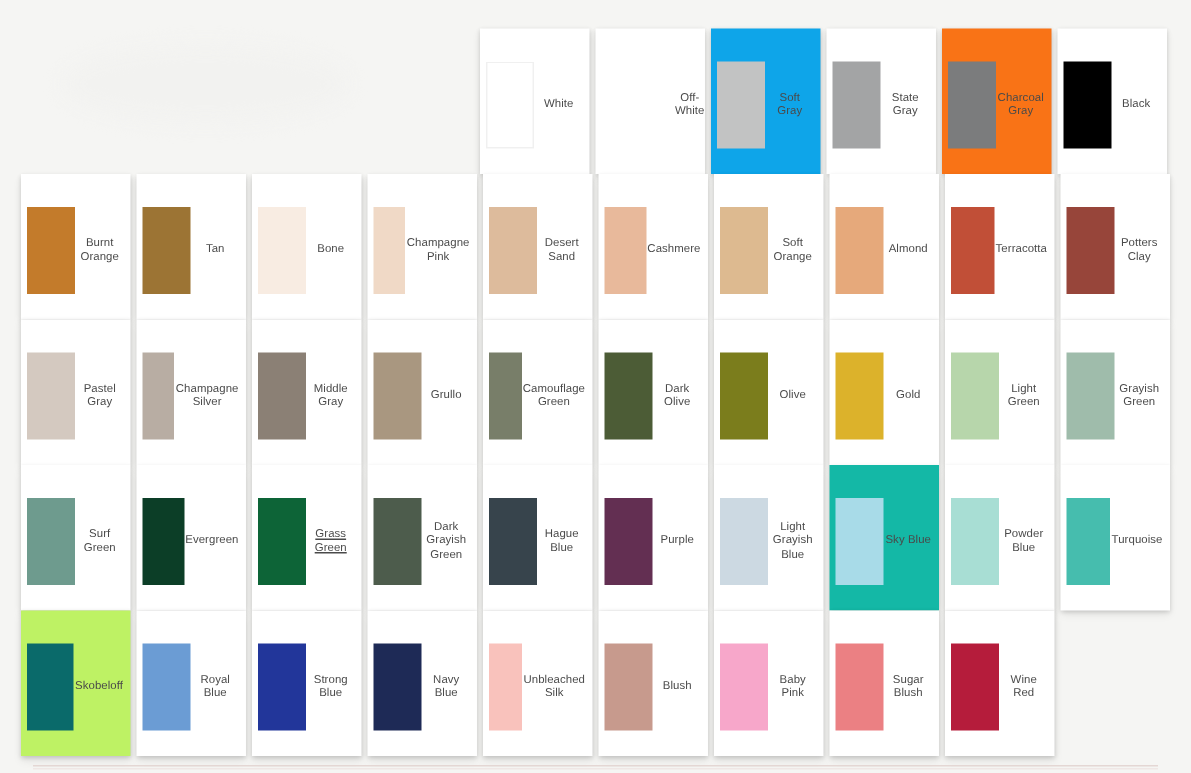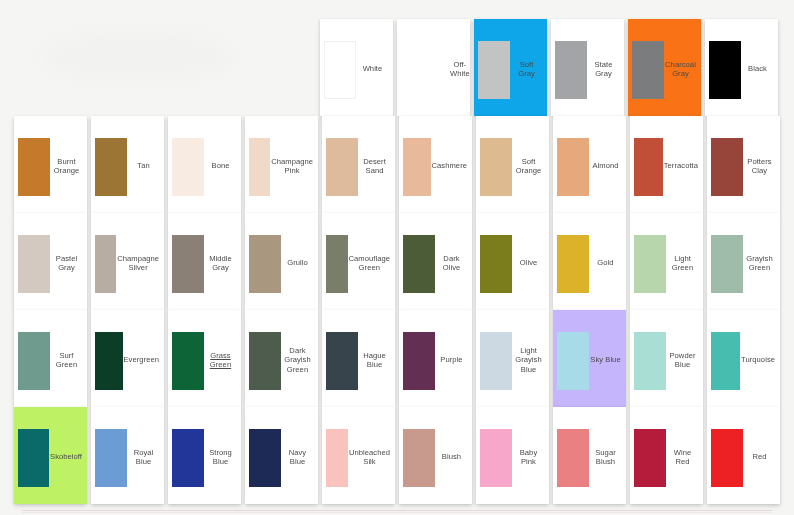--- a/index.html
+++ b/index.html
@@ -329,21 +329,21 @@
             <div class="label" style="color: rgb(74, 74, 74);">Purple</div>
           </div>
         </div>
         <div class="cell">
           <div class="card" style="background: rgb(255, 255, 255);">
             <div class="chip" style="background-color: rgb(204, 217, 226);"></div>
             <div class="label two-line" style="color: rgb(74, 74, 74);">Light Grayish Blue</div>
           </div>
         </div>
         <div class="cell">
-          <div class="card" style="background: #c4b5fd;">
+          <div class="card" style="background: #14b8a6;">
             <div class="chip" style="background-color: rgb(168, 219, 232);"></div>
             <div class="label" style="color: rgb(74, 74, 74);">Sky Blue</div>
           </div>
         </div>
         <div class="cell">
           <div class="card" style="background: rgb(255, 255, 255);">
             <div class="chip" style="background-color: rgb(168, 222, 212);"></div>
             <div class="label" style="color: rgb(74, 74, 74);">Powder Blue</div>
           </div>
         </div>
@@ -402,24 +402,18 @@
             <div class="chip" style="background-color: rgb(235, 128, 131);"></div>
             <div class="label" style="color: rgb(74, 74, 74);">Sugar Blush</div>
           </div>
         </div>
         <div class="cell">
           <div class="card" style="background: rgb(255, 255, 255);">
             <div class="chip" style="background-color: rgb(181, 28, 59);"></div>
             <div class="label" style="color: rgb(74, 74, 74);">Wine Red</div>
           </div>
         </div>
-        <div class="cell">
-          <div class="card" style="background: rgb(255, 255, 255);">
-            <div class="chip" style="background-color: rgb(237, 32, 36);"></div>
-            <div class="label" style="color: rgb(74, 74, 74);">Red</div>
-          </div>
-        </div>
       </div>
     </div>
 
   <div class="footer-rule" style="background: rgb(228, 215, 212);"></div>
   <div class="footer-rule2"></div>
 </div>
 
 </body></html>

